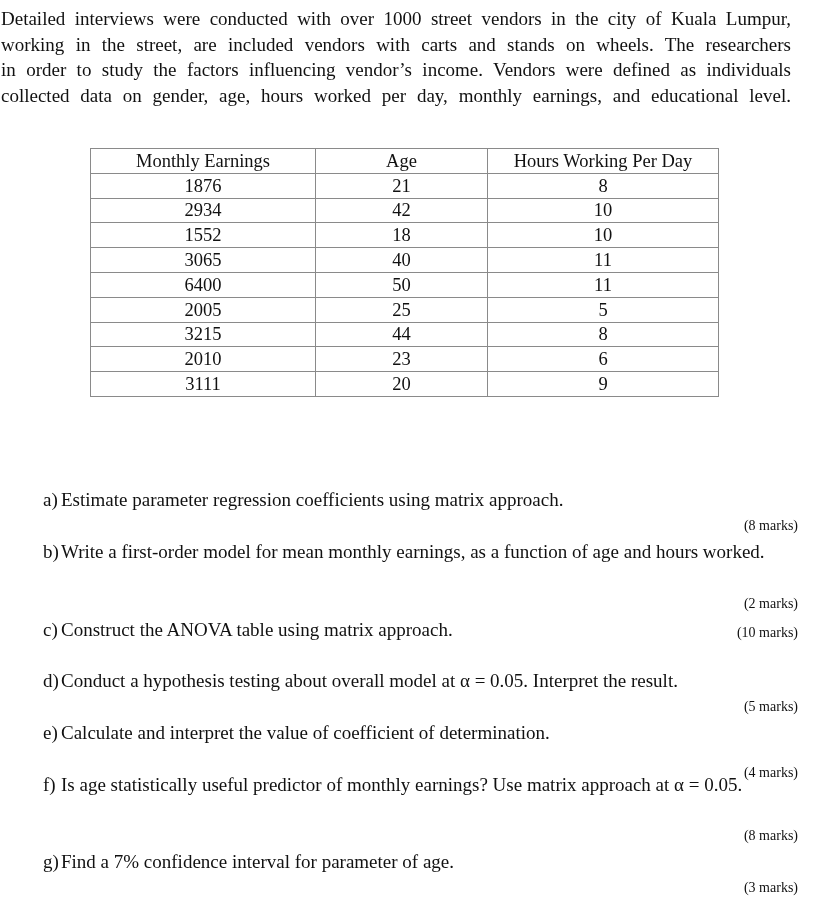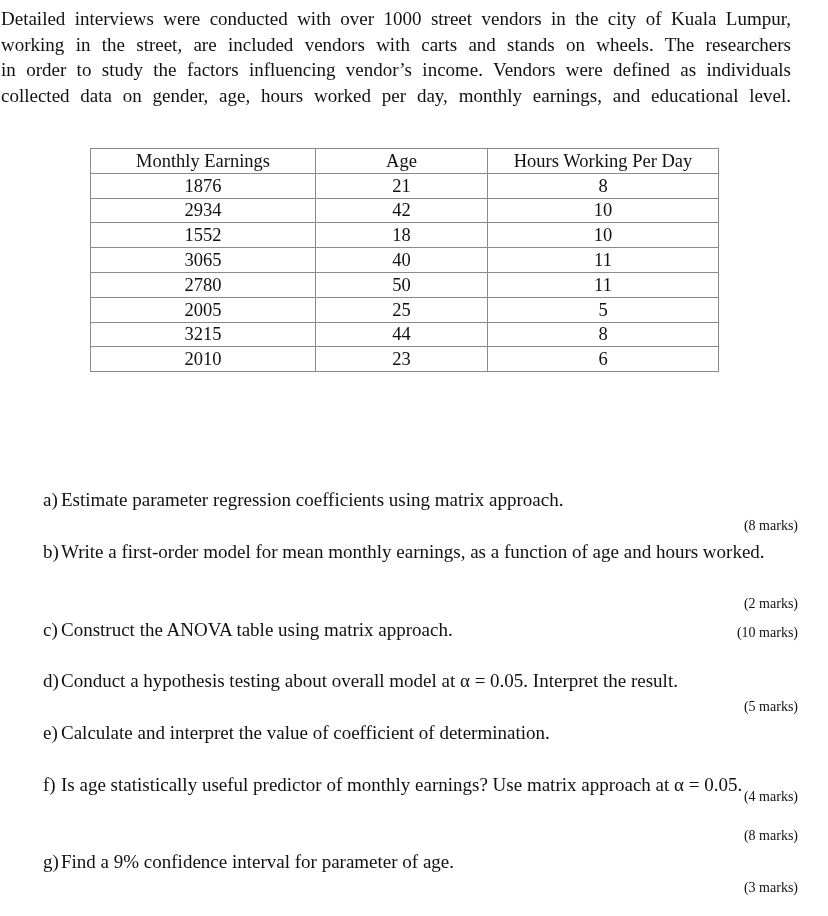--- a/index.html
+++ b/index.html
@@ -63,38 +63,43 @@
         <td class="c1">1552</td>
         <td class="c2">18</td>
         <td class="c3">10</td>
       </tr>
       <tr>
         <td class="c1">3065</td>
         <td class="c2">40</td>
         <td class="c3">11</td>
       </tr>
       <tr>
-        <td class="c1">2780</td>
+        <td class="c1">6400</td>
         <td class="c2">50</td>
         <td class="c3">11</td>
       </tr>
       <tr>
         <td class="c1">2005</td>
         <td class="c2">25</td>
         <td class="c3">5</td>
       </tr>
       <tr>
         <td class="c1">3215</td>
         <td class="c2">44</td>
         <td class="c3">8</td>
       </tr>
       <tr>
         <td class="c1">2010</td>
         <td class="c2">23</td>
         <td class="c3">6</td>
+      </tr>
+      <tr>
+        <td class="c1">3111</td>
+        <td class="c2">20</td>
+        <td class="c3">9</td>
       </tr>
     </tbody>
 </table>
 
 <div class="questions">
   <div class="q" style="top:487px">
     <span class="qlabel">a)</span>
     <span class="qtext">Estimate parameter regression coefficients using matrix approach.</span>
   </div>
   <div class="marks" style="top:513px">(8 marks)</div>
@@ -114,26 +119,26 @@
   <div class="q" style="top:668px">
     <span class="qlabel">d)</span>
     <span class="qtext">Conduct a hypothesis testing about overall model at α = 0.05. Interpret the result.</span>
   </div>
   <div class="marks" style="top:694px">(5 marks)</div>
 
   <div class="q" style="top:720px">
     <span class="qlabel">e)</span>
     <span class="qtext">Calculate and interpret the value of coefficient of determination.</span>
   </div>
-  <div class="marks" style="top:784px">(4 marks)</div>
+  <div class="marks" style="top:760px">(4 marks)</div>
 
   <div class="q" style="top:772px">
     <span class="qlabel">f)</span>
     <span class="qtext">Is age statistically useful predictor of monthly earnings? Use matrix approach at α = 0.05.</span>
   </div>
   <div class="marks" style="top:823px">(8 marks)</div>
 
   <div class="q" style="top:849px">
     <span class="qlabel">g)</span>
-    <span class="qtext">Find a 9% confidence interval for parameter of age.</span>
+    <span class="qtext">Find a 7% confidence interval for parameter of age.</span>
   </div>
   <div class="marks" style="top:875px">(3 marks)</div>
 </div>
 
 </body></html>

